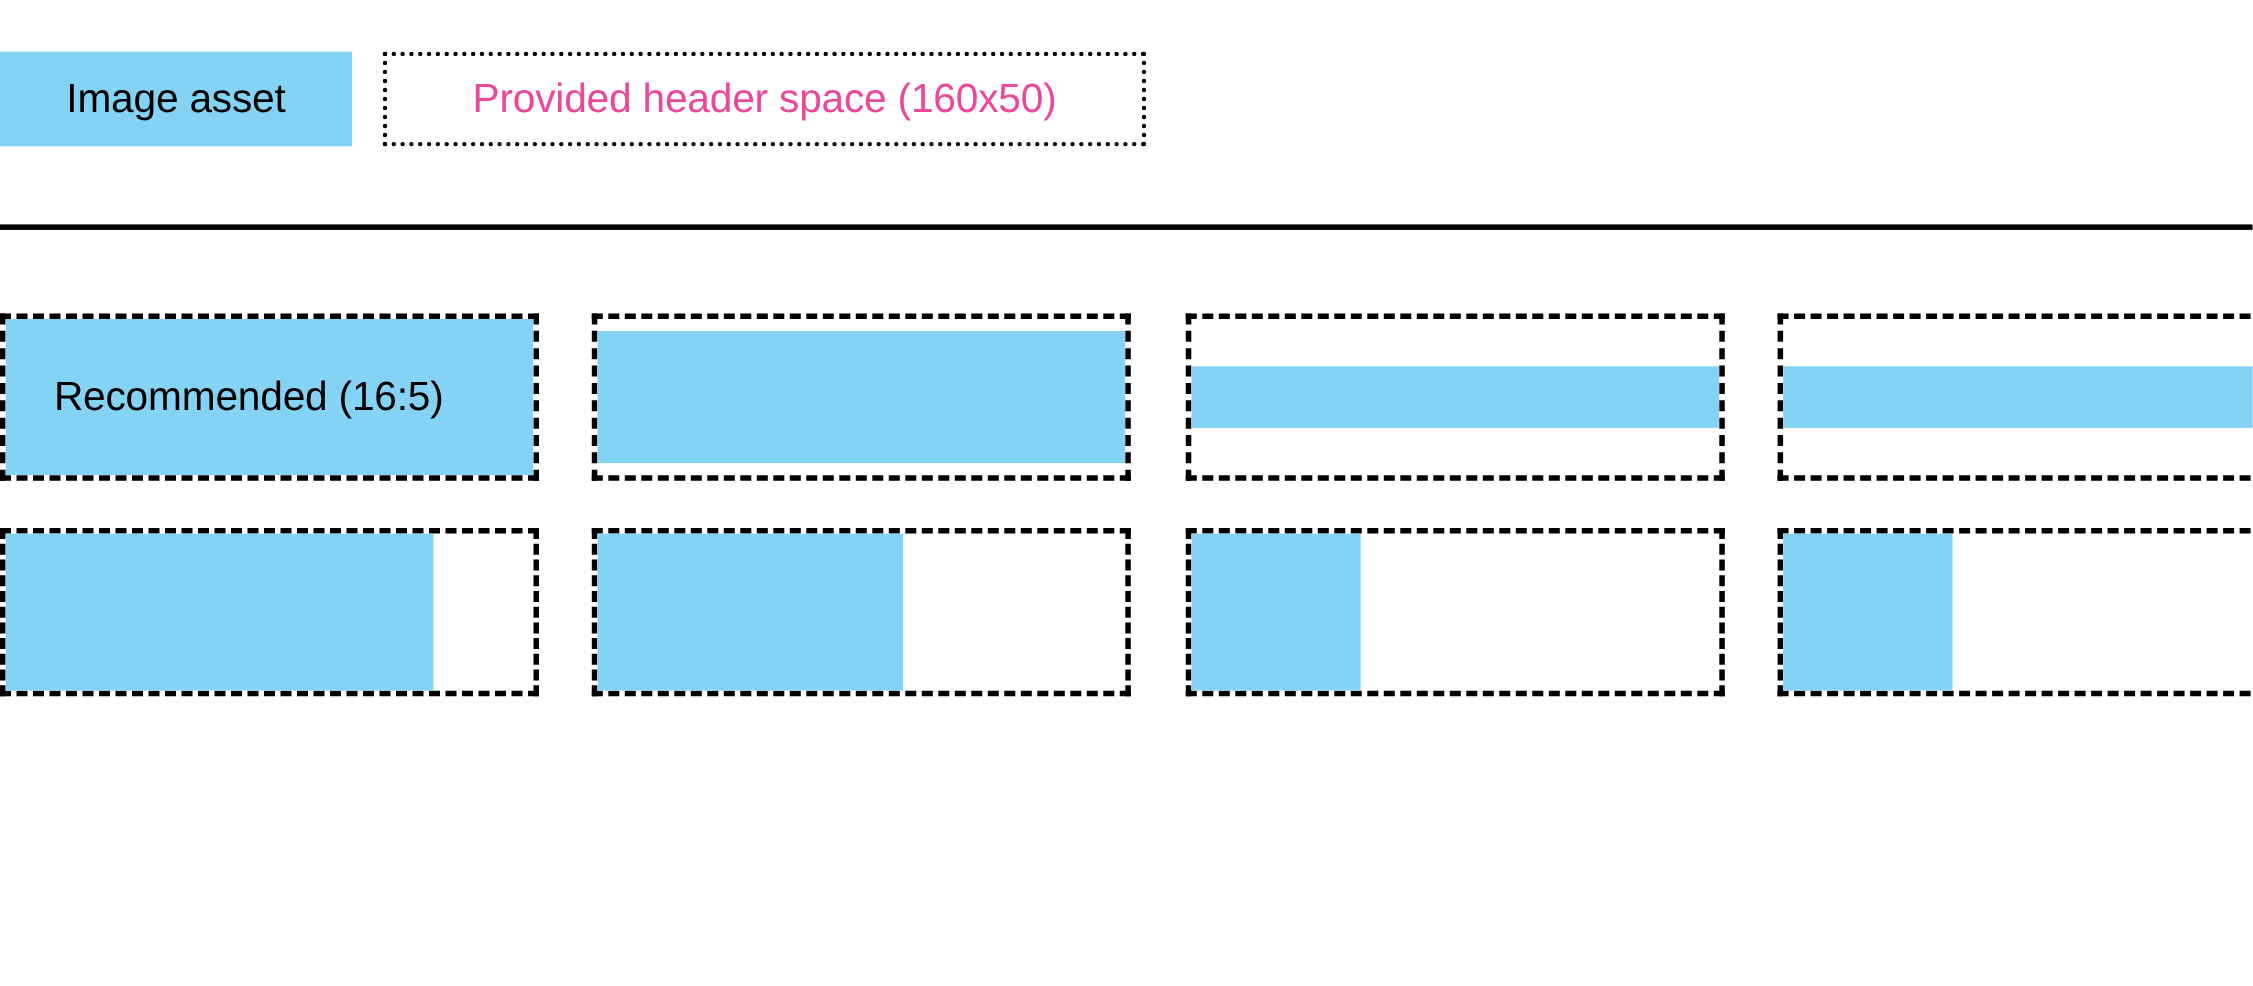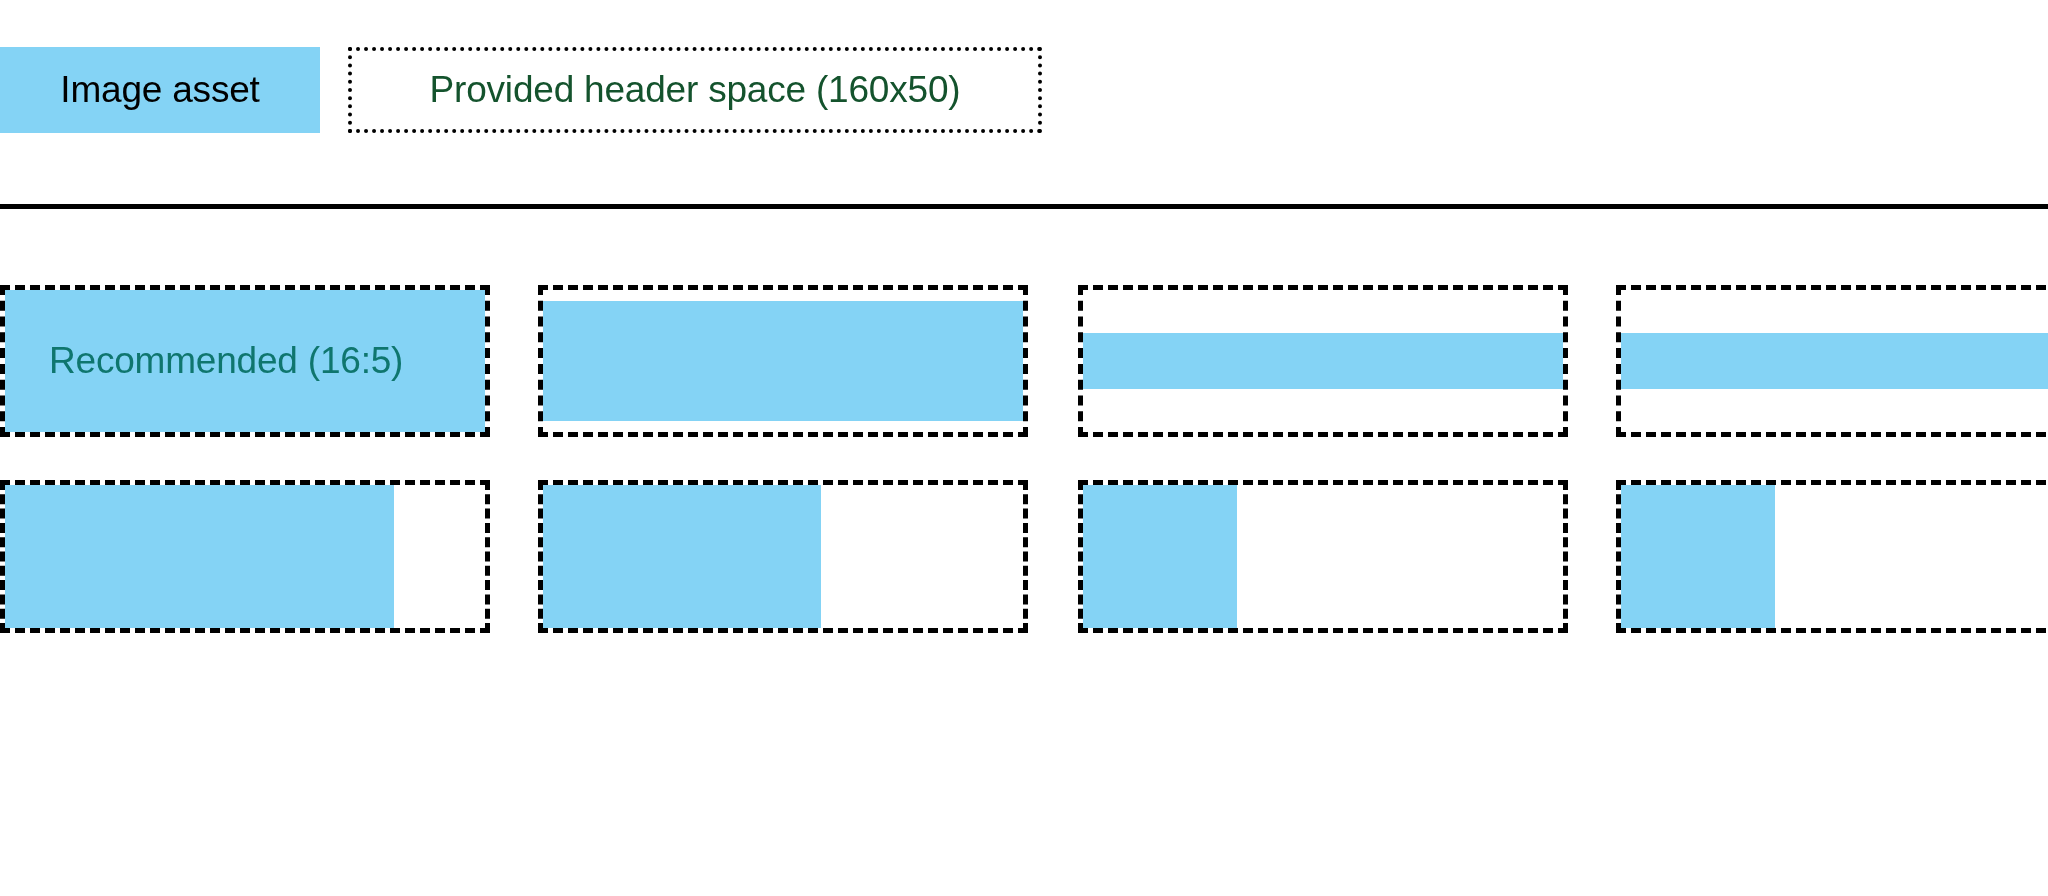--- a/index.html
+++ b/index.html
@@ -54,21 +54,21 @@
     height: 86px;
     box-sizing: border-box;
     border: 4px dotted #000000;
     background: #ffffff;
     display: flex;
     align-items: center;
     justify-content: center;
   }
   #provided-header-space .box-label {
     font-size: 37px;
-    color: #14532d;
+    color: #ec4899;
     letter-spacing: -0.2px;
     white-space: nowrap;
   }
 
   #section-divider {
     position: absolute;
     left: 0;
     top: 204px;
     width: 2048px;
     height: 5px;
@@ -86,21 +86,21 @@
   .ratio-fill {
     position: absolute;
     background: #84d3f5;
   }
   .ratio-caption {
     position: absolute;
     left: 44px;
     top: 50%;
     transform: translateY(-50%);
     font-size: 37px;
-    color: #0f766e;
+    color: #000000;
     letter-spacing: -0.2px;
     white-space: nowrap;
     z-index: 3;
   }
 
   
   #ratio-box-r1c1 { left: 0px;    top: 285px; width: 490px; height: 152px; }
   #ratio-box-r1c2 { left: 538px;  top: 285px; width: 490px; height: 152px; }
   #ratio-box-r1c3 { left: 1078px; top: 285px; width: 490px; height: 152px; }
   #ratio-box-r1c4 { left: 1616px; top: 285px; width: 490px; height: 152px; }

